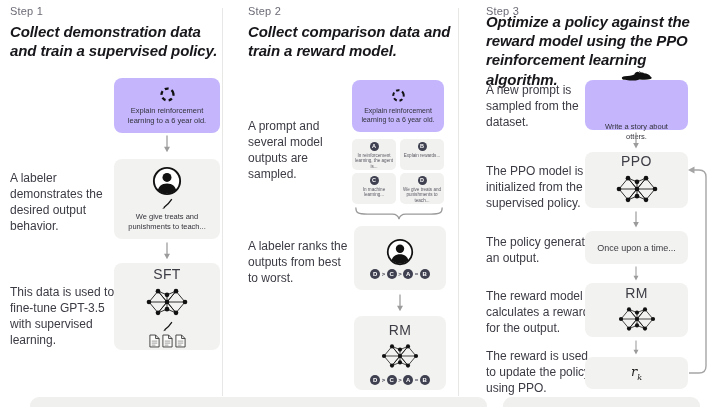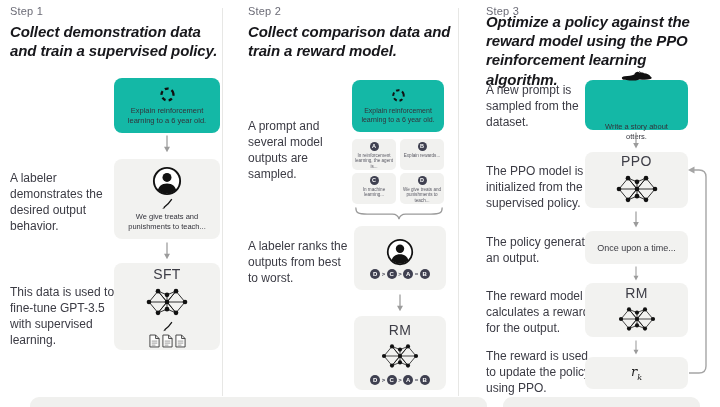--- a/index.html
+++ b/index.html
@@ -5,21 +5,21 @@
   html,body{margin:0;padding:0;background:#fff;}
   #canvas{position:relative;width:720px;height:407px;background:#ffffff;overflow:hidden;
           font-family:"Liberation Sans",sans-serif;}
   .abs{position:absolute;}
   .step-label{font-size:11px;color:#6b6b76;letter-spacing:.2px;}
   .step-title{font-size:15px;font-weight:700;color:#17171b;line-height:1.28;letter-spacing:-.1px;}
   .step-title span{display:block;font-style:italic;}
   .row-text{font-size:12px;color:#3b3b44;line-height:1.34;}
   .node{border-radius:8px;display:flex;flex-direction:column;align-items:center;justify-content:center;
         text-align:center;box-sizing:border-box;}
-  .green{background:#14b8a6;}
+  .green{background:#c4b5fd;}
   .gray{background:#f2f2f0;}
   .node-caption{font-size:7.5px;line-height:1.32;color:#33333b;}
   .model-label{font-size:14px;color:#3d3d46;letter-spacing:.4px;margin-bottom:2px;}
   .out-card{position:absolute;background:#f1f1ef;border-radius:5px;width:44px;height:31px;
             display:flex;flex-direction:column;align-items:center;padding-top:3px;box-sizing:border-box;}
   .out-badge{width:9px;height:9px;border-radius:50%;background:#3f4050;color:#fff;font-size:5.5px;
              font-weight:700;line-height:9.5px;text-align:center;}
   .out-text{font-size:4.6px;color:#5a5a64;line-height:1.3;margin-top:1.5px;width:40px;text-align:center;}
   .rank-row{display:flex;align-items:center;gap:1.5px;margin-top:3px;}
   .rbadge{width:10px;height:10px;border-radius:50%;background:#3f4050;color:#fff;font-size:6px;

